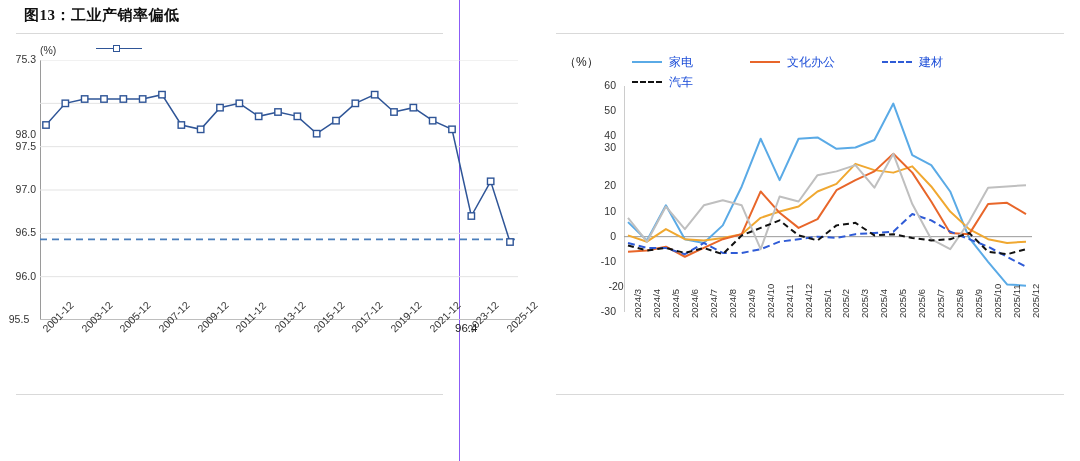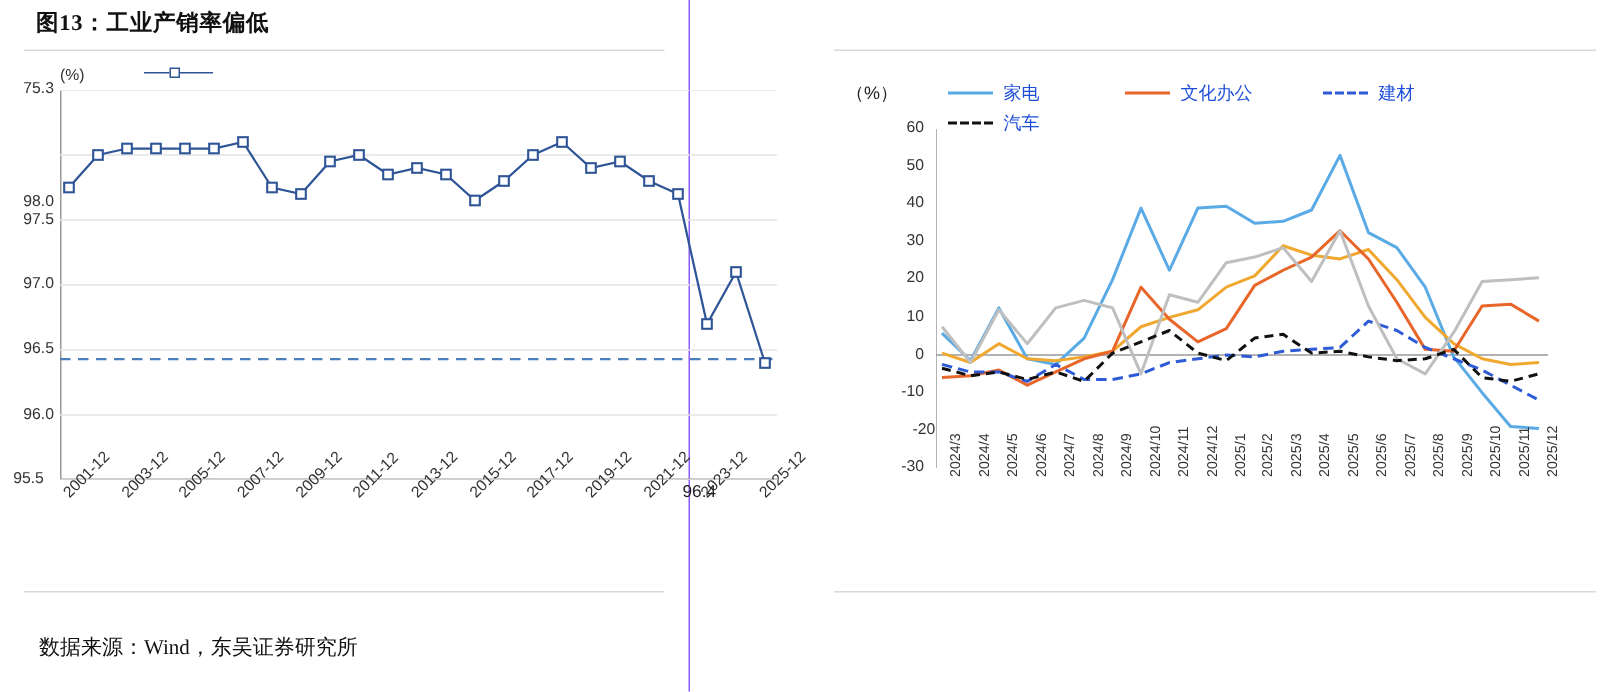--- a/index.html
+++ b/index.html
@@ -125,21 +125,20 @@
         <div class="xlab-left" style="left: 349.333px; top: 326px;">2017-12</div>
         <div class="xlab-left" style="left: 388px; top: 326px;">2019-12</div>
         <div class="xlab-left" style="left: 426.667px; top: 326px;">2021-12</div>
         <div class="xlab-left" style="left: 465.333px; top: 326px;">2023-12</div>
         <div class="xlab-left" style="left: 504px; top: 326px;">2025-12</div>
       </div>
 
     <div class="annot" style="left:455px;top:322px;">96.4</div>
 
     <div class="src-rule"></div>
-    <div class="src">数据来源：Wind，东吴证券研究所</div>
   </div>
 
   <div class="panel panel-right">
     <div class="head-rule"></div>
 
     <div class="unit-r">（%）</div>
 
     <div class="legend-right" id="rightLegend">
         <div class="lgi">
           <span class="swatch" style="border-top-color: rgb(90, 170, 230);"></span>
@@ -182,21 +181,21 @@
         </svg>
     </div>
 
     <div id="rightYLabels">
         <div class="tick-label ylab" style="left: 44px; width: 32px; top: 305px;">-30</div>
         <div class="tick-label ylab" style="left: 60px; width: 32px; top: 279.889px; text-align: center;">-20</div>
         <div class="tick-label ylab" style="left: 44px; width: 32px; top: 254.778px;">-10</div>
         <div class="tick-label ylab" style="left: 44px; width: 32px; top: 229.667px;">0</div>
         <div class="tick-label ylab" style="left: 44px; width: 32px; top: 204.556px;">10</div>
         <div class="tick-label ylab" style="left: 44px; width: 32px; top: 179.444px;">20</div>
-        <div class="tick-label ylab" style="left: 44px; width: 32px; top: 154px;">30</div>
+        <div class="tick-label ylab" style="left: 44px; width: 32px; top: 141px;">30</div>
         <div class="tick-label ylab" style="left: 44px; width: 32px; top: 129.222px;">40</div>
         <div class="tick-label ylab" style="left: 44px; width: 32px; top: 104.111px;">50</div>
         <div class="tick-label ylab" style="left: 44px; width: 32px; top: 79px;">60</div>
       </div>
     <div id="rightXLabels">
         <div class="xlab-right" style="left: 92px; top: 318px;">2024/3</div>
         <div class="xlab-right" style="left: 110.952px; top: 318px;">2024/4</div>
         <div class="xlab-right" style="left: 129.905px; top: 318px;">2024/5</div>
         <div class="xlab-right" style="left: 148.857px; top: 318px;">2024/6</div>
         <div class="xlab-right" style="left: 167.81px; top: 318px;">2024/7</div>

